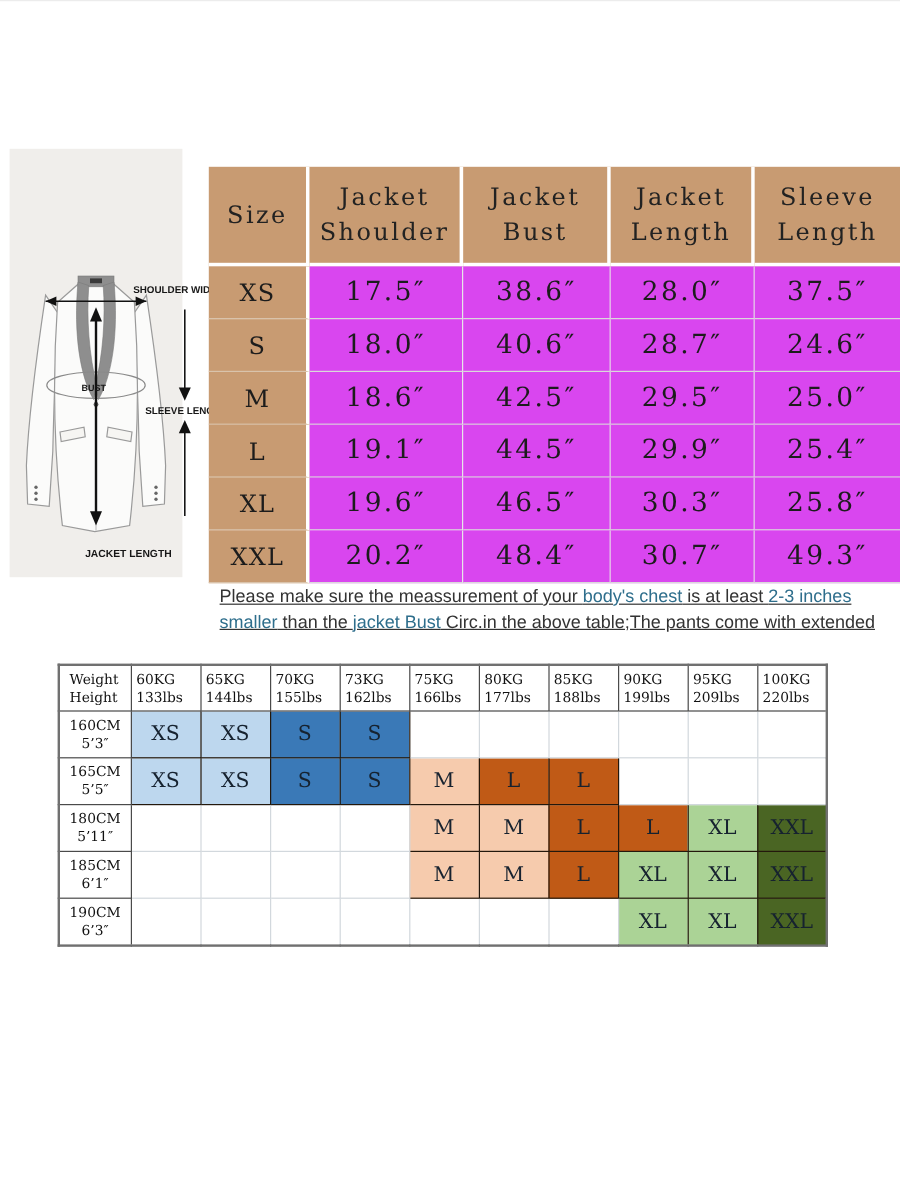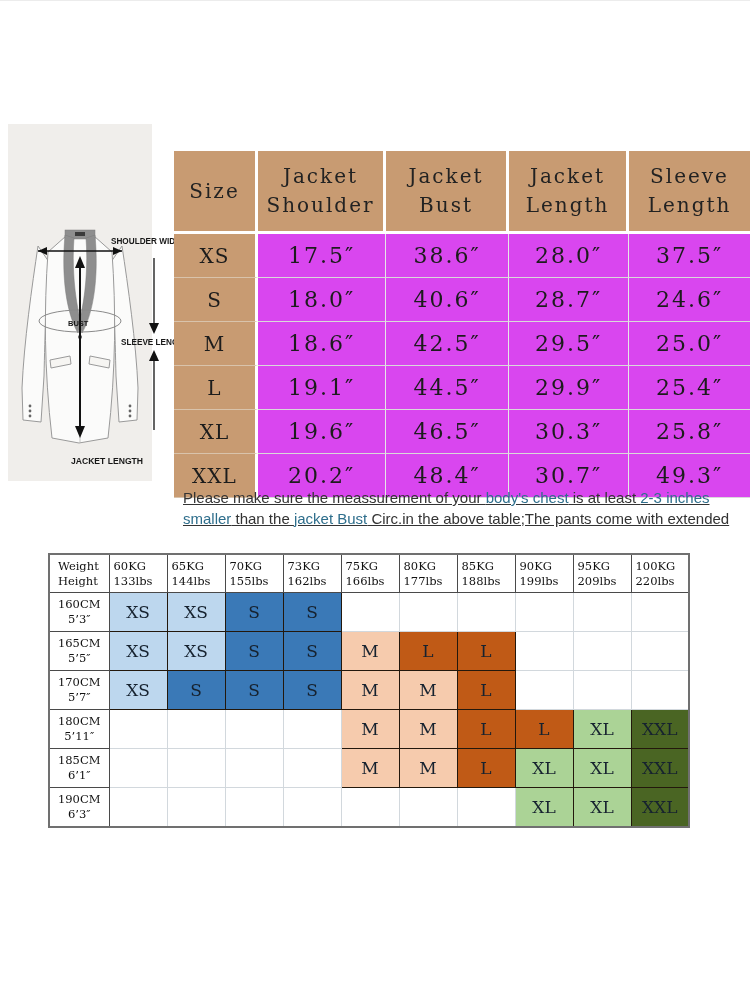--- a/index.html
+++ b/index.html
@@ -4,21 +4,21 @@
 <style>
   html,body{margin:0;padding:0;}
   body{
     width:750px;height:1000px;position:relative;background:#ffffff;
     font-family:"Liberation Sans",sans-serif;overflow:hidden;
     border-top:1px solid #ececec;
   }
   
   .illustration{position:absolute;left:8px;top:123px;width:175px;height:357px;}
   
-  .size-table-wrap{position:absolute;left:174px;top:138px;margin-top:12px;}
+  .size-table-wrap{position:absolute;left:174px;top:138px;}
   table.st{border-collapse:separate;border-spacing:0;table-layout:fixed;width:576px;
     font-family:"DejaVu Serif",serif;}
   .st th,.st td{padding:0;text-align:center;vertical-align:middle;font-weight:normal;}
   .st .hcell{
     background:var(--tan,#c89b72);height:80px;font-size:20px;letter-spacing:2px;
     white-space:pre-line;line-height:1.45;color:#222;
     border-right:3px solid #fff;border-bottom:3px solid #fff;
   }
   .st .hcell:last-child{border-right:none;}
   .st .sizecell{
@@ -242,34 +242,20 @@
           <td class="cell filled" style="background: rgb(58, 121, 183);">S</td>
           <td class="cell filled" style="background: rgb(58, 121, 183);">S</td>
           <td class="cell filled" style="background: rgb(246, 203, 173);">M</td>
           <td class="cell filled" style="background: rgb(192, 90, 22);">L</td>
           <td class="cell filled" style="background: rgb(192, 90, 22);">L</td>
           <td class="cell"></td>
           <td class="cell"></td>
           <td class="cell"></td>
         </tr>
         <tr>
-          <th class="hrow">170CM
-5’7″</th>
-          <td class="cell filled" style="background: rgb(189, 215, 238);">XS</td>
-          <td class="cell filled" style="background: rgb(58, 121, 183);">S</td>
-          <td class="cell filled" style="background: rgb(58, 121, 183);">S</td>
-          <td class="cell filled" style="background: rgb(58, 121, 183);">S</td>
-          <td class="cell filled" style="background: rgb(246, 203, 173);">M</td>
-          <td class="cell filled" style="background: rgb(246, 203, 173);">M</td>
-          <td class="cell filled" style="background: rgb(192, 90, 22);">L</td>
-          <td class="cell"></td>
-          <td class="cell"></td>
-          <td class="cell"></td>
-        </tr>
-        <tr>
           <th class="hrow">180CM
 5’11″</th>
           <td class="cell"></td>
           <td class="cell"></td>
           <td class="cell"></td>
           <td class="cell"></td>
           <td class="cell filled" style="background: rgb(246, 203, 173);">M</td>
           <td class="cell filled" style="background: rgb(246, 203, 173);">M</td>
           <td class="cell filled" style="background: rgb(192, 90, 22);">L</td>
           <td class="cell filled" style="background: rgb(192, 90, 22);">L</td>

